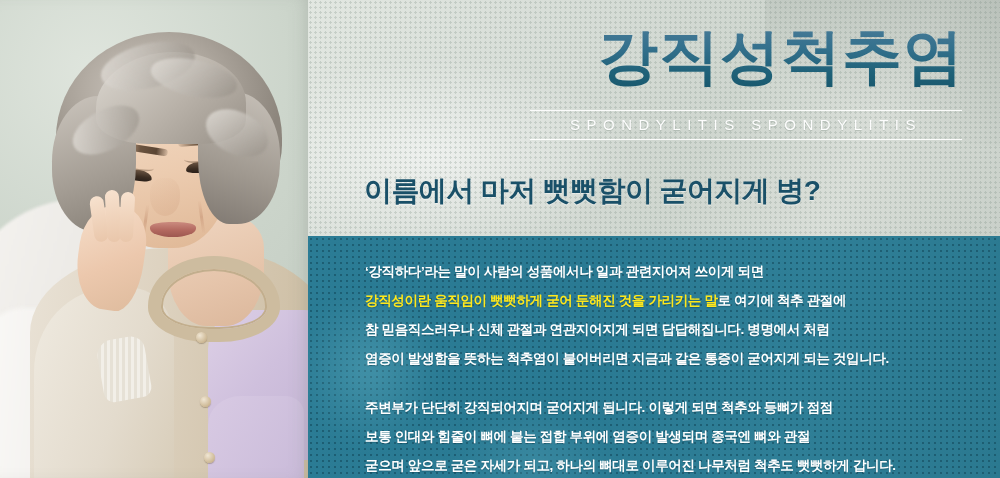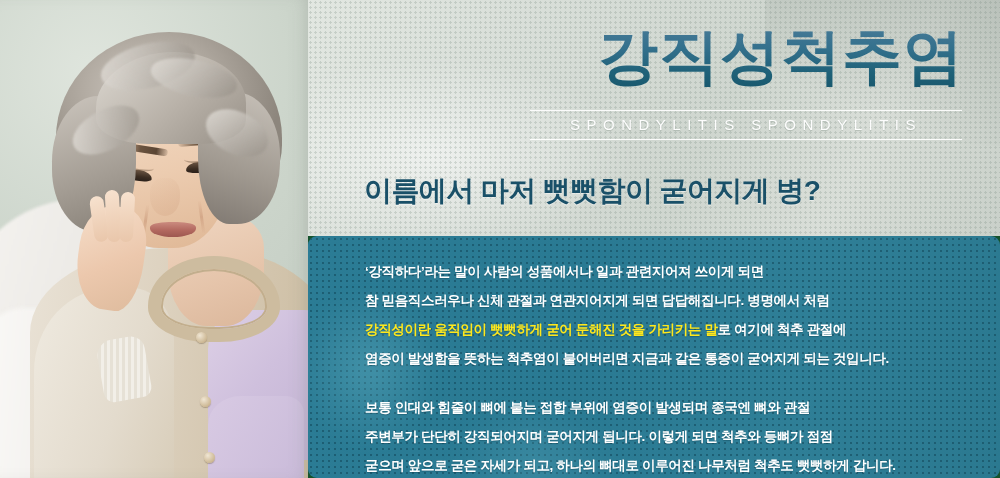--- a/index.html
+++ b/index.html
@@ -299,21 +299,20 @@
     text-shadow: 0 1px 0 rgba(255,255,255,.45);
   }
 
   
   .panel {
     position: absolute;
     left: 308px; top: 236px;
     width: 692px; height: 242px;
     background: linear-gradient(100deg, #2b7c95 0%, #2a7a93 40%, #2f7f97 70%, #2b7990 100%);
     overflow: hidden;
-    border-radius: 9px;
   }
   .dots-dark {
     position: absolute; inset: 0;
     background-image: radial-gradient(rgba(18,70,88,.55) 1px, transparent 1.2px);
     background-size: 6px 6px;
   }
   .panel-glowL {
     position: absolute;
     left: -40px; top: 10%;
     width: 200px; height: 90%;
@@ -414,25 +413,25 @@
   </div>
 
   <div class="panel">
     <div class="dots-dark"></div>
     <div class="panel-glowL"></div>
     <div class="panel-glowB"></div>
 
     <div class="body-text" id="body-text">
         <div class="para">
           <div class="line"><span>‘강직하다’라는 말이 사람의 성품에서나 일과 관련지어져 쓰이게 되면</span></div>
+          <div class="line"><span class="hl">강직성이란 움직임이 뻣뻣하게 굳어 둔해진 것을 가리키는 말</span><span>로 여기에 척추 관절에</span></div>
           <div class="line"><span>참 믿음직스러우나 신체 관절과 연관지어지게 되면 답답해집니다. 병명에서 처럼</span></div>
-          <div class="line"><span class="hl">강직성이란 움직임이 뻣뻣하게 굳어 둔해진 것을 가리키는 말</span><span>로 여기에 척추 관절에</span></div>
           <div class="line"><span>염증이 발생함을 뜻하는 척추염이 붙어버리면 지금과 같은 통증이 굳어지게 되는 것입니다.</span></div>
         </div>
         <div class="para">
+          <div class="line"><span>주변부가 단단히 강직되어지며 굳어지게 됩니다. 이렇게 되면 척추와 등뼈가 점점</span></div>
           <div class="line"><span>보통 인대와 힘줄이 뼈에 붙는 접합 부위에 염증이 발생되며 종국엔 뼈와 관절</span></div>
-          <div class="line"><span>주변부가 단단히 강직되어지며 굳어지게 됩니다. 이렇게 되면 척추와 등뼈가 점점</span></div>
           <div class="line"><span>굳으며 앞으로 굳은 자세가 되고, 하나의 뼈대로 이루어진 나무처럼 척추도 뻣뻣하게 갑니다.</span></div>
         </div>
       </div>
   </div>
 
 </div>
 
 </body></html>

